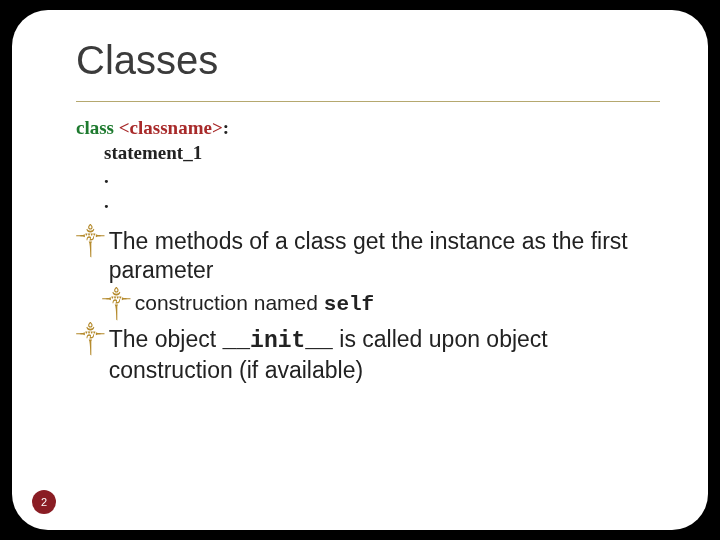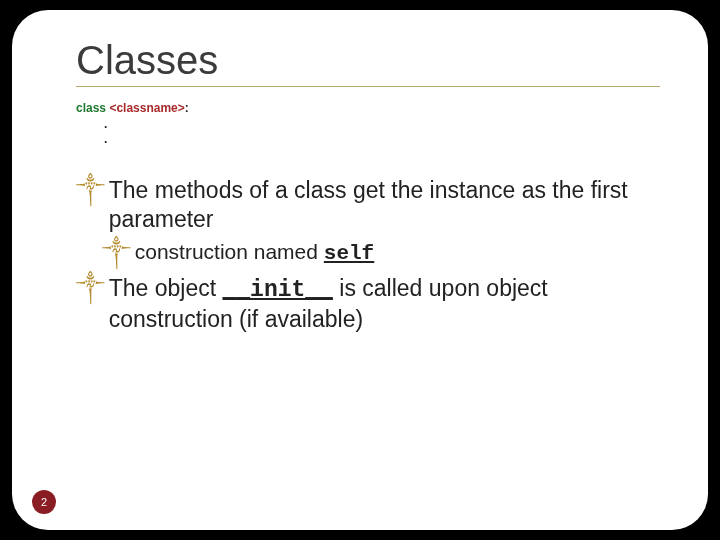--- a/index.html
+++ b/index.html
@@ -19,34 +19,34 @@
     height: 520px;
     background: #fff;
     border-radius: 36px;
     box-sizing: border-box;
     padding: 28px 48px 20px 64px;
   }
   .title {
     font-size: 40px;
     font-weight: 400;
     color: #3b3b3b;
-    margin: 0 0 3px 0;
+    margin: 0 0 18px 0;
   }
   .title-underline {
     border: none;
     border-top: 1px solid #b5a86f;
     margin: 0 0 14px 0;
   }
   .code-block {
-    font-family: Liberation Sans, sans-serif;
-    font-size: 12px;
+    font-family: Liberation Serif, serif;
+    font-size: 19px;
     font-weight: bold;
     line-height: 1.3;
     color: #222;
-    margin-bottom: 28px;
+    margin-bottom: 12px;
   }
   .code-line {
     white-space: pre;
   }
   .kw-green { color: #1e7a2f; }
   .kw-red   { color: #a82a2a; }
   .indent   { display: inline-block; width: 28px; }
   .bullets {
     font-size: 23px;
     color: #222;
@@ -69,21 +69,20 @@
   }
   .sub {
     margin-left: 26px;
     font-size: 21px;
     margin-bottom: 6px;
     margin-top: 2px;
   }
   .mono {
     font-family: "Courier New", Courier, monospace;
     font-weight: bold;
-    text-decoration: underline;
   }
   .page-badge {
     position: absolute;
     left: 20px;
     bottom: 16px;
     width: 24px;
     height: 24px;
     border-radius: 50%;
     background: #8a1d24;
     color: #fff;
@@ -96,20 +95,21 @@
 </head>
 <body>
 
 <div class="slide">
 
   <h1 class="title">Classes</h1>
   <hr class="title-underline">
 
   <div class="code-block">
     <div class="code-line"><span class="kw-green">class</span> <span class="kw-red">&lt;classname&gt;</span><span>:</span></div>
+    <div class="code-line"><span class="indent"></span><span>statement_1</span></div>
     <div class="code-line"><span class="indent"></span><span>.</span></div>
     <div class="code-line"><span class="indent"></span><span>.</span></div>
   </div>
 
   <div class="bullets">
 
     <div class="bul">
       <span class="mark">༒</span>
       <span class="txt">The methods of a class get the instance as the first parameter</span>
     </div>

